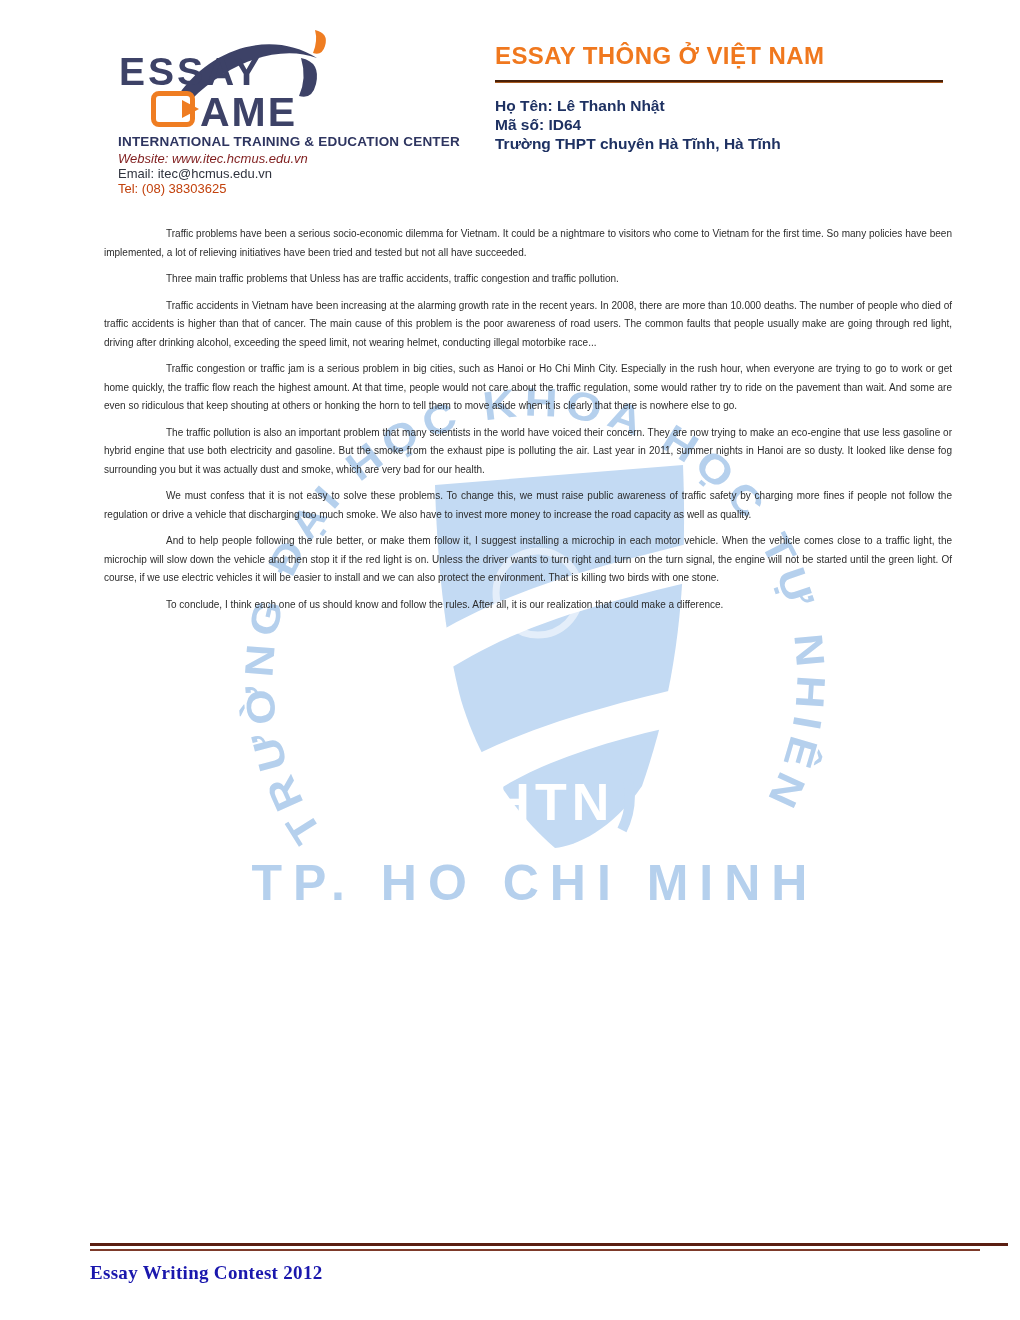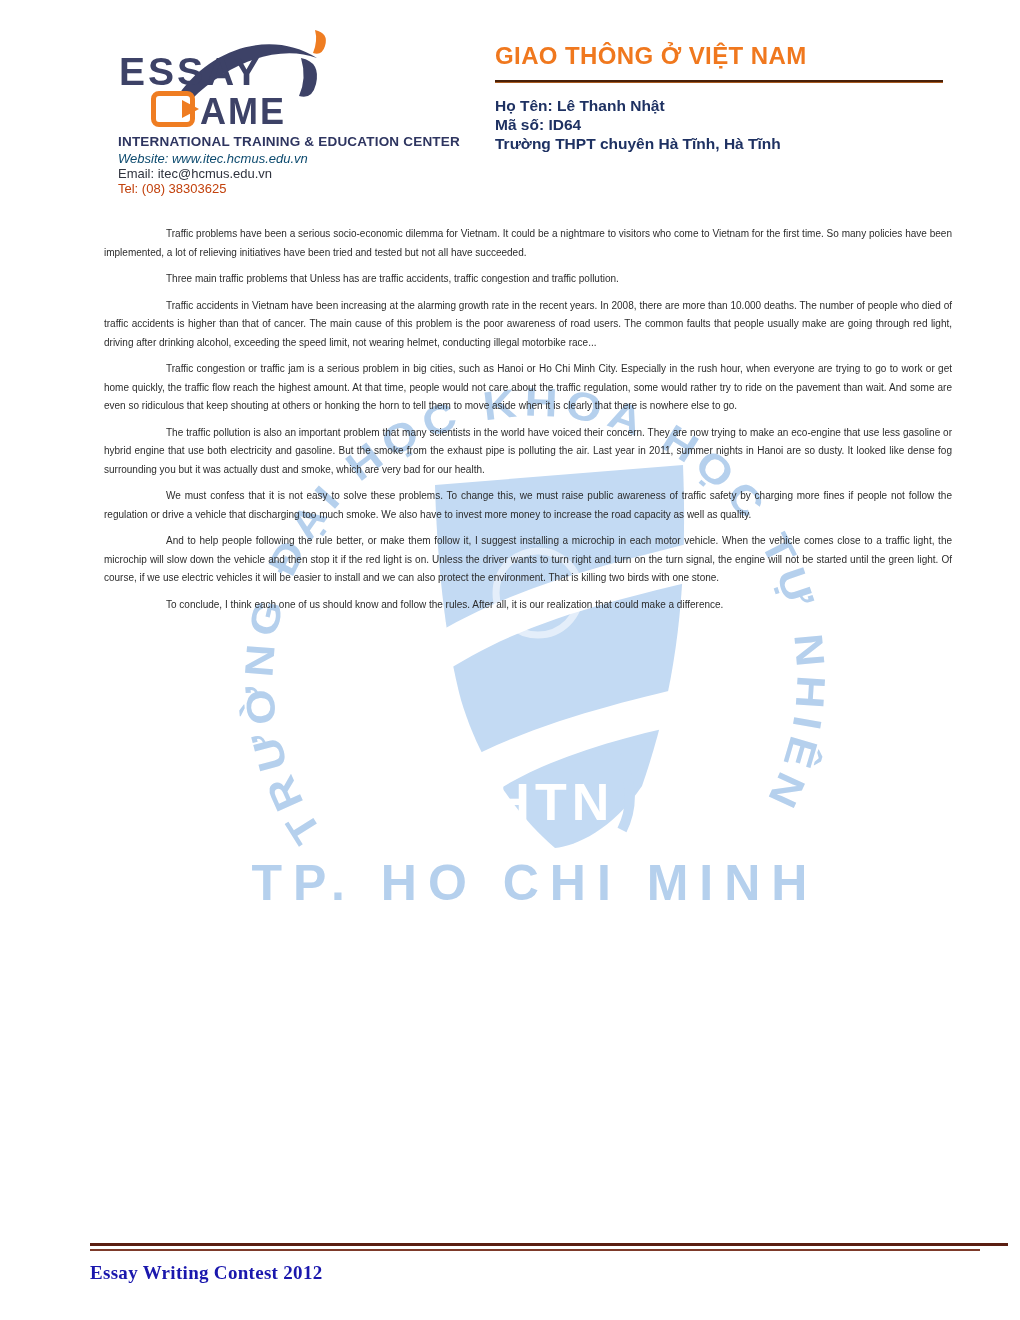--- a/index.html
+++ b/index.html
@@ -24,25 +24,25 @@
   .g-badge {
     display:inline-block; width:34px; height:26px; border:5px solid #ef7d22;
     border-radius:8px; position:relative; vertical-align:middle; margin-right:5px; top:-3px;
     background:#ffffff;
   }
   .g-badge .arrow {
     position:absolute; right:-9px; top:50%; transform:translateY(-50%);
     width:0; height:0; border-top:9px solid transparent;
     border-bottom:9px solid transparent; border-left:17px solid #ef7d22;
   }
-  .logo-ame { font-size:36px; font-weight:bold; color:#3d4267; letter-spacing:2px; vertical-align:middle; }
+  .logo-ame { font-size:41px; font-weight:bold; color:#3d4267; letter-spacing:2px; vertical-align:middle; }
   .swoosh { position:absolute; left:62px; top:0px; }
 
   .org-name  { position:absolute; left:3px; top:106px; font-size:13.5px; font-weight:bold; color:#2e3560; letter-spacing:0.2px; }
-  .site-line { position:absolute; left:3px; top:123px; font-size:13px; font-style:italic; color:#0c4a6e; }
+  .site-line { position:absolute; left:3px; top:123px; font-size:13px; font-style:italic; color:#7f1d1d; }
   .mail-line { position:absolute; left:3px; top:138px; font-size:13px; color:#30343f; }
   .tel-line  { position:absolute; left:3px; top:153px; font-size:13px; color:#c2410c; }
 
   .title-block { position:absolute; left:495px; top:40px; width:448px; }
   .title-line {
     font-size:24px; font-weight:bold; color:#f0781e; line-height:32px; letter-spacing:0.4px;
   }
   .title-rule {
     margin-top:8px; height:2px; background:#4a2007; border-bottom:1px solid #a85a20; width:448px;
   }
@@ -110,21 +110,21 @@
       <div class="logo-row2">
         <span class="g-badge"><span class="arrow"></span></span><span class="logo-ame">AME</span>
       </div>
       <div class="org-name">INTERNATIONAL TRAINING &amp; EDUCATION CENTER</div>
       <div class="site-line">Website: www.itec.hcmus.edu.vn</div>
       <div class="mail-line">Email:  itec@hcmus.edu.vn</div>
       <div class="tel-line">Tel: (08) 38303625</div>
     </div>
 
     <div class="title-block">
-      <div class="title-line">GIAO THÔNG Ở VIỆT NAM</div>
+      <div class="title-line">ESSAY THÔNG Ở VIỆT NAM</div>
       <div class="title-rule"></div>
       <div class="entrant">
         <div>Họ Tên: Lê Thanh Nhật</div>
         <div>Mã số: ID64</div>
         <div>Trường THPT chuyên Hà Tĩnh, Hà Tĩnh</div>
       </div>
     </div>
   </div>
 
   <div class="essay">

